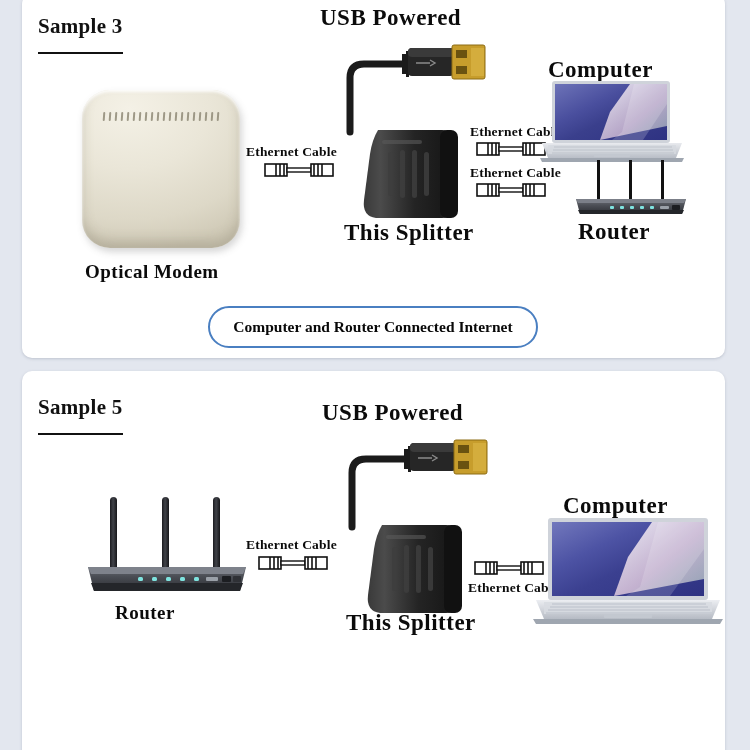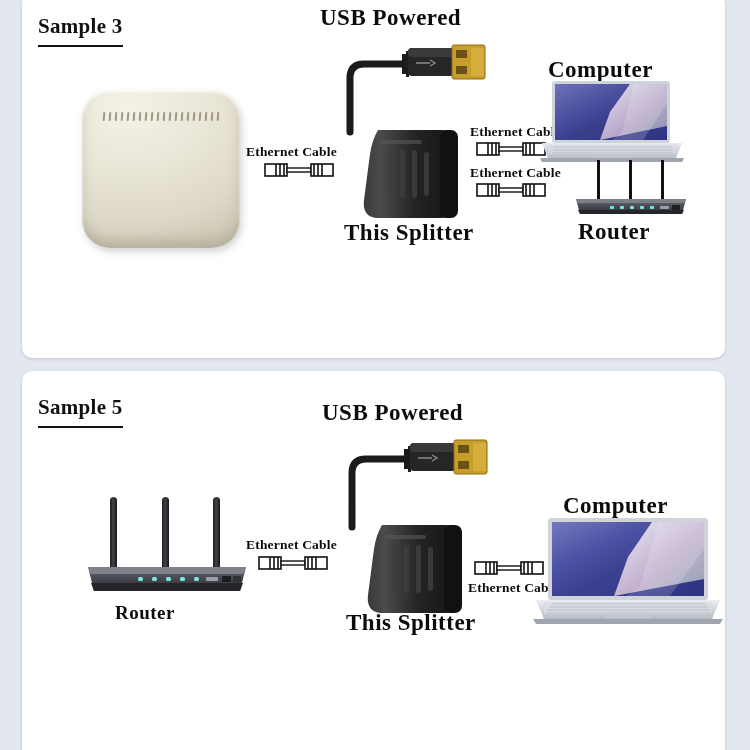--- a/index.html
+++ b/index.html
@@ -18,21 +18,21 @@
     overflow:hidden;
   }
   #panel-sample3{top:-6px;height:364px;}
   #panel-sample4{top:371px;height:390px;}
 
   .sample-title{
     position:absolute;
     font-weight:bold;font-size:21px;color:#111;
     letter-spacing:.3px;
     border-bottom:2px solid #111;
-    padding-bottom:8px;
+    padding-bottom:15px;
     line-height:1;
     white-space:nowrap;
   }
   .dev-label{
     position:absolute;
     font-weight:bold;color:#0b0b0b;
     white-space:nowrap;
     letter-spacing:.5px;
     line-height:1;
   }
@@ -213,20 +213,21 @@
         <i></i>
         <i></i>
         <i></i>
         <i></i>
         <i></i>
         <i></i>
         <i></i>
         <i></i>
     </div>
   </div>
+  <div class="dev-label lbl-lg" style="left:63px;top:268px;">Optical Modem</div>
 
   <div class="dev-label lbl-md" style="left:322px;top:227px;">This Splitter</div>
 
   <div class="dev-label lbl-md" style="left:526px;top:64px;">Computer</div>
   <div class="laptop" style="left:516px;top:86px;">
     <svg width="148" height="84" viewBox="0 0 148 84">
       <defs>
         <linearGradient id="scr3" x1="0" y1="0" x2="1" y2="1">
           <stop offset="0" stop-color="#6d73b8"></stop>
             <stop offset="0.35" stop-color="#4a4f9e"></stop>
@@ -281,20 +282,21 @@
         <rect x="60" y="16" width="4" height="3" rx="1"></rect>
           <rect x="70" y="16" width="4" height="3" rx="1"></rect>
         <rect x="80" y="16" width="4" height="3" rx="1"></rect>
       </g>
       <rect x="90" y="16" width="9" height="3" rx="1" fill="#9aa0a8"></rect>
       <rect x="102" y="15" width="8" height="5" rx="1" fill="#1c1e22"></rect>
     </svg>
   </div>
   <div class="dev-label lbl-md" style="left:556px;top:226px;">Router</div>
 
+  <div class="callout" style="left:186px;top:312px;width:330px;height:42px;font-size:15.5px;">Computer and Router Connected Internet</div>
 </div>
 
 <div class="panel" id="panel-sample4">
 
   <div class="sample-title" style="left:16px;top:26px;">Sample 5</div>
 
   <div class="dev-label lbl-md" style="left:300px;top:30px;">USB Powered</div>
 
   <div class="splitter" style="left:296px;top:48px;">
     <svg width="170" height="130" viewBox="0 0 170 130">

